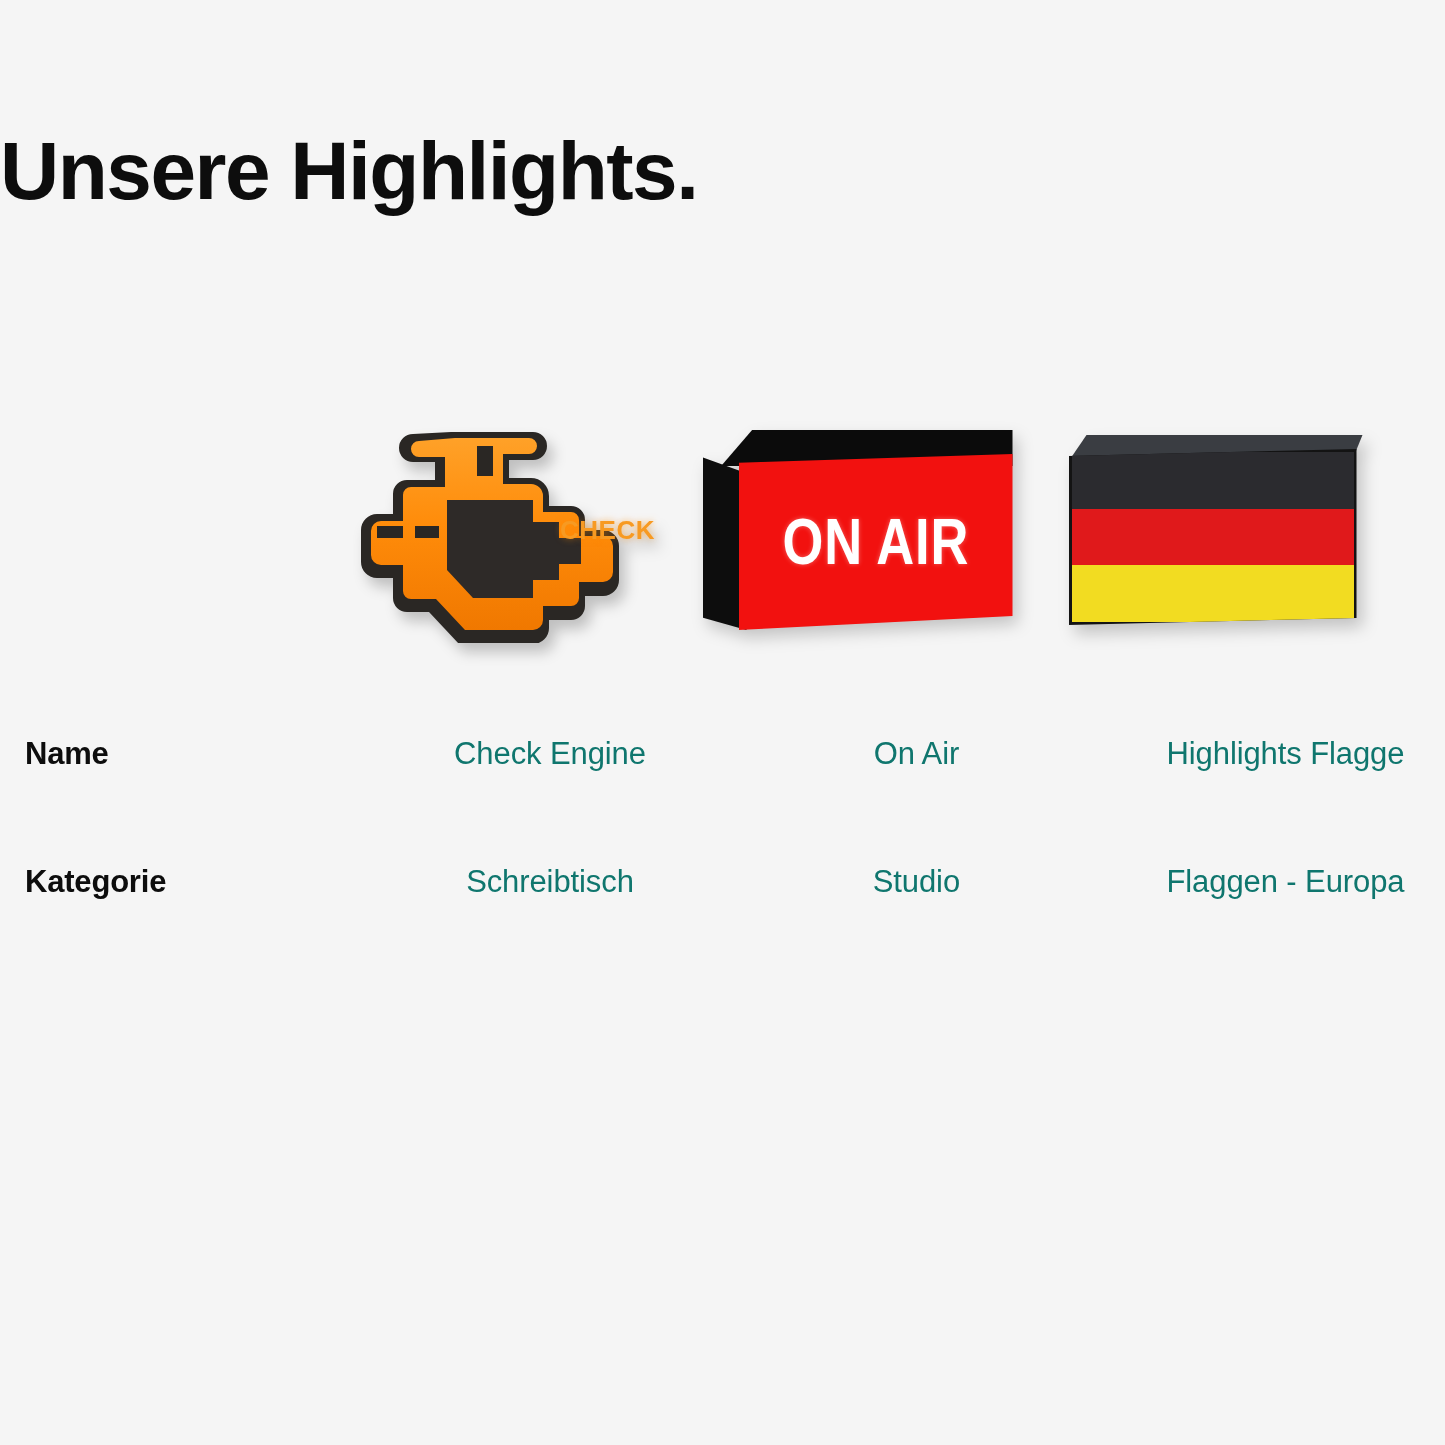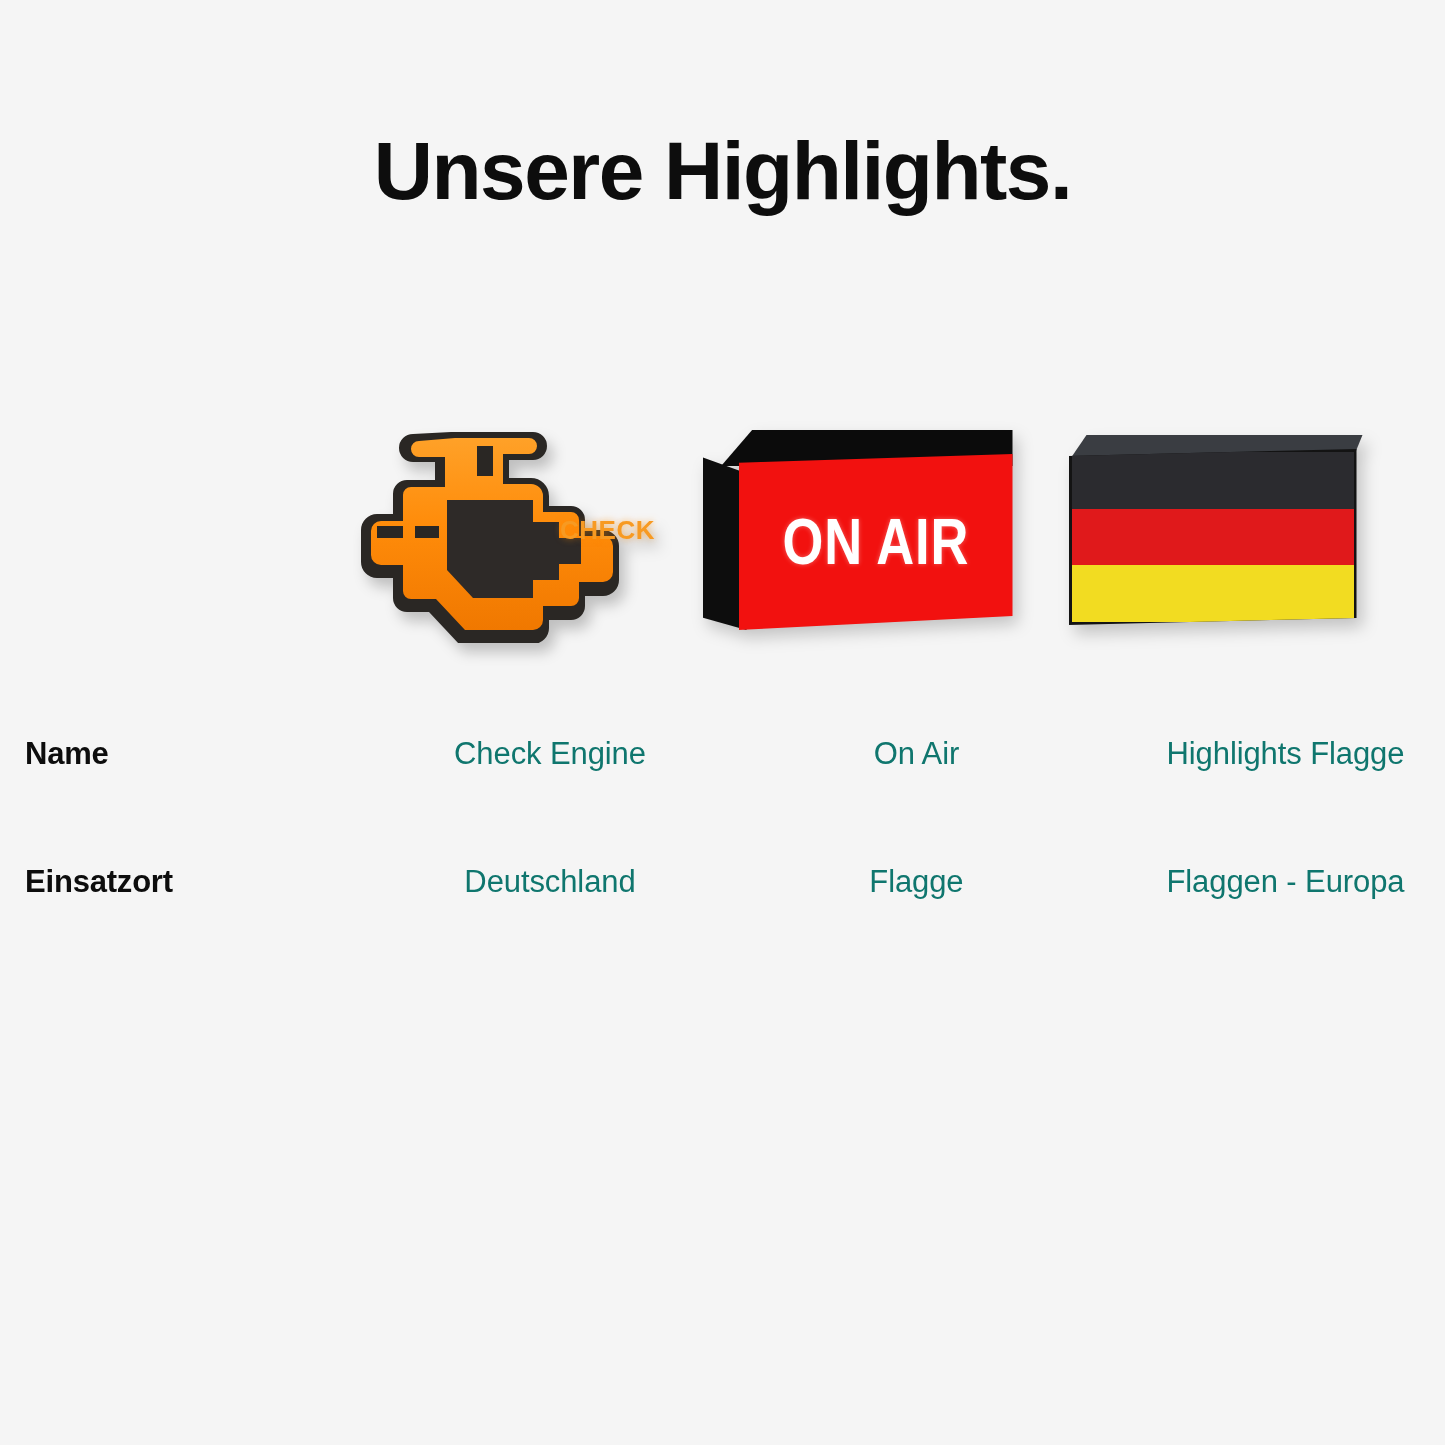--- a/index.html
+++ b/index.html
@@ -20,21 +20,21 @@
     height: 1445px;
     background: #f5f5f5;
   }
 
   
   .page-title {
     position: absolute;
     top: 128px;
     left: 0;
     width: 100%;
-    text-align: center;
+    text-align: left;
     font-size: 82px;
     font-weight: 700;
     letter-spacing: -1.5px;
     line-height: 1.05;
     color: #0d0d0d;
   }
 
   
   .product-strip {
     position: absolute;
@@ -261,21 +261,21 @@
         <col class="c-val3">
     </colgroup>
     <tbody>
       <tr class="spec-row">
         <td class="row-label">Name</td>
         <td class="row-value">Check Engine</td>
         <td class="row-value">On Air</td>
         <td class="row-value">Highlights Flagge</td>
       </tr>
       <tr class="spec-row">
-        <td class="row-label">Einsatzort</td>
-        <td class="row-value">Deutschland</td>
-        <td class="row-value">Flagge</td>
+        <td class="row-label">Kategorie</td>
+        <td class="row-value">Schreibtisch</td>
+        <td class="row-value">Studio</td>
         <td class="row-value">Flaggen - Europa</td>
       </tr>
     </tbody>
   </table>
 
 </div>
 
 </body></html>

